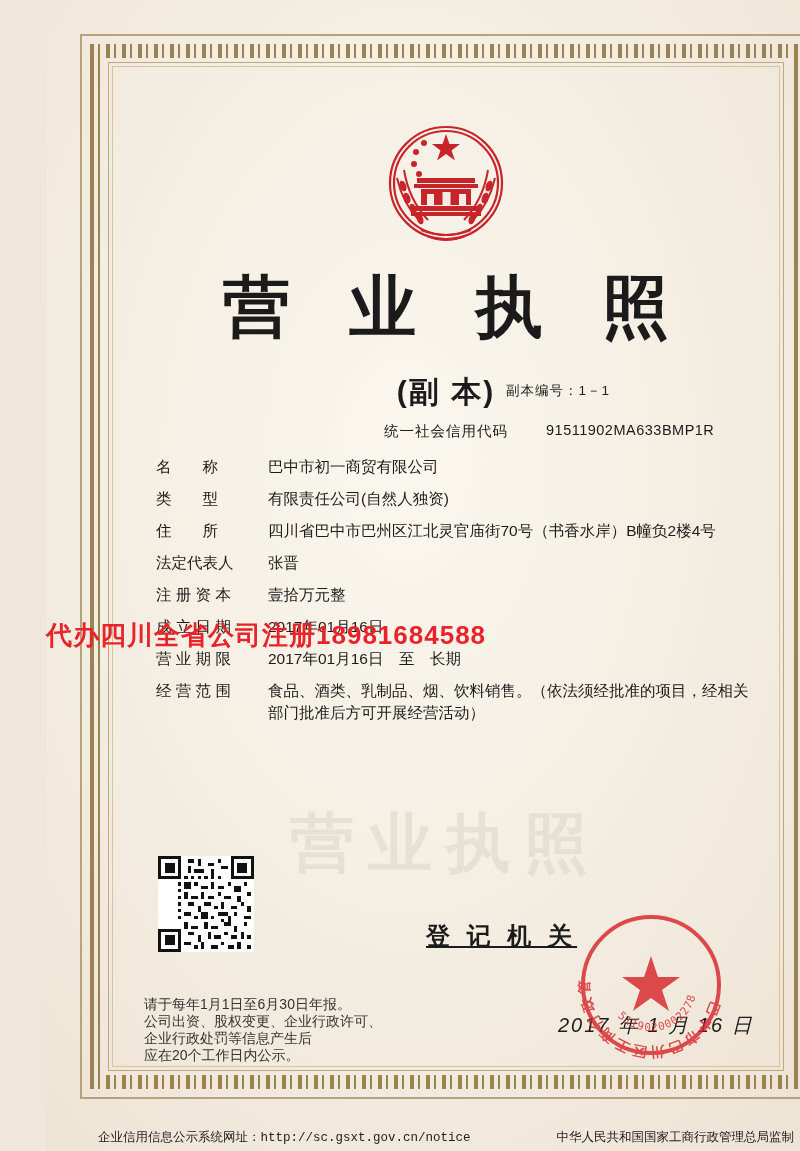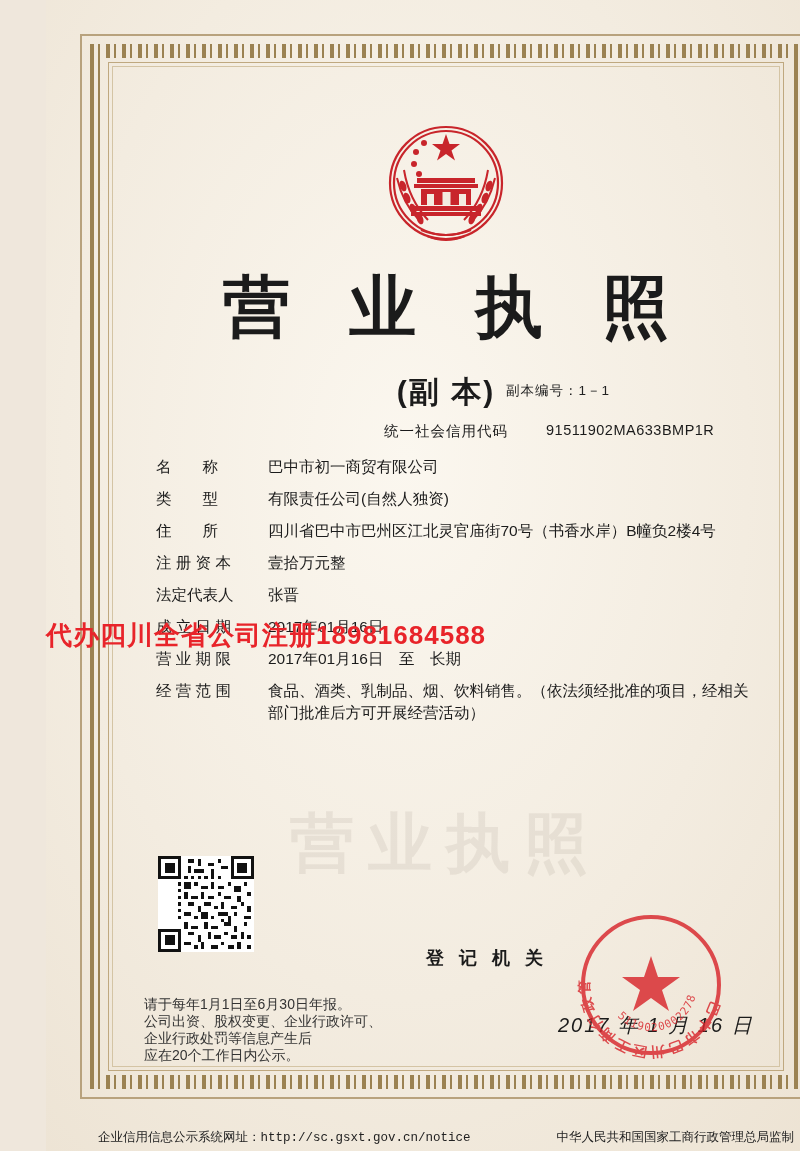--- a/index.html
+++ b/index.html
@@ -121,22 +121,22 @@
   
   .qr{
     position:absolute;left:112px;top:856px;
     width:96px;height:96px;
     background:#fff;
   }
   .qr svg{display:block;}
 
   
   .registry{
-    position:absolute;left:380px;top:946px;
-    font-size:18px;font-weight:bold;color:#1b1b1b;letter-spacing:5px;
+    position:absolute;left:380px;top:920px;
+    font-size:24px;font-weight:bold;color:#1b1b1b;letter-spacing:5px;text-decoration:underline;
   }
   .date-line{
     position:absolute;left:512px;top:1012px;
     font-size:20px;color:#1b1b1b;letter-spacing:2px;font-style:italic;
   }
 
   
   .seal{
     position:absolute;left:520px;top:900px;
     width:170px;height:170px;
@@ -235,26 +235,26 @@
     </div>
     <div class="field">
       <div class="f-label">类　　型</div>
       <div class="f-value">有限责任公司(自然人独资)</div>
     </div>
     <div class="field">
       <div class="f-label">住　　所</div>
       <div class="f-value">四川省巴中市巴州区江北灵官庙街70号（书香水岸）B幢负2楼4号</div>
     </div>
     <div class="field">
+      <div class="f-label">法定代表人</div>
+      <div class="f-value">张晋</div>
+    </div>
+    <div class="field">
       <div class="f-label">注 册 资 本</div>
       <div class="f-value">壹拾万元整</div>
-    </div>
-    <div class="field">
-      <div class="f-label">法定代表人</div>
-      <div class="f-value">张晋</div>
     </div>
     <div class="field">
       <div class="f-label">成 立 日 期</div>
       <div class="f-value">2017年01月16日</div>
     </div>
     <div class="field">
       <div class="f-label">营 业 期 限</div>
       <div class="f-value">2017年01月16日　至　长期</div>
     </div>
     <div class="field">

